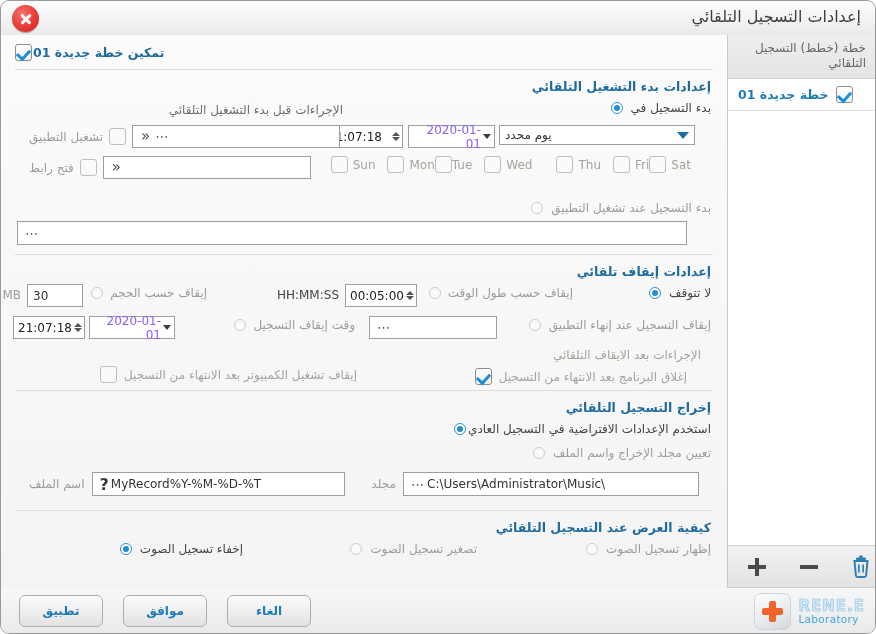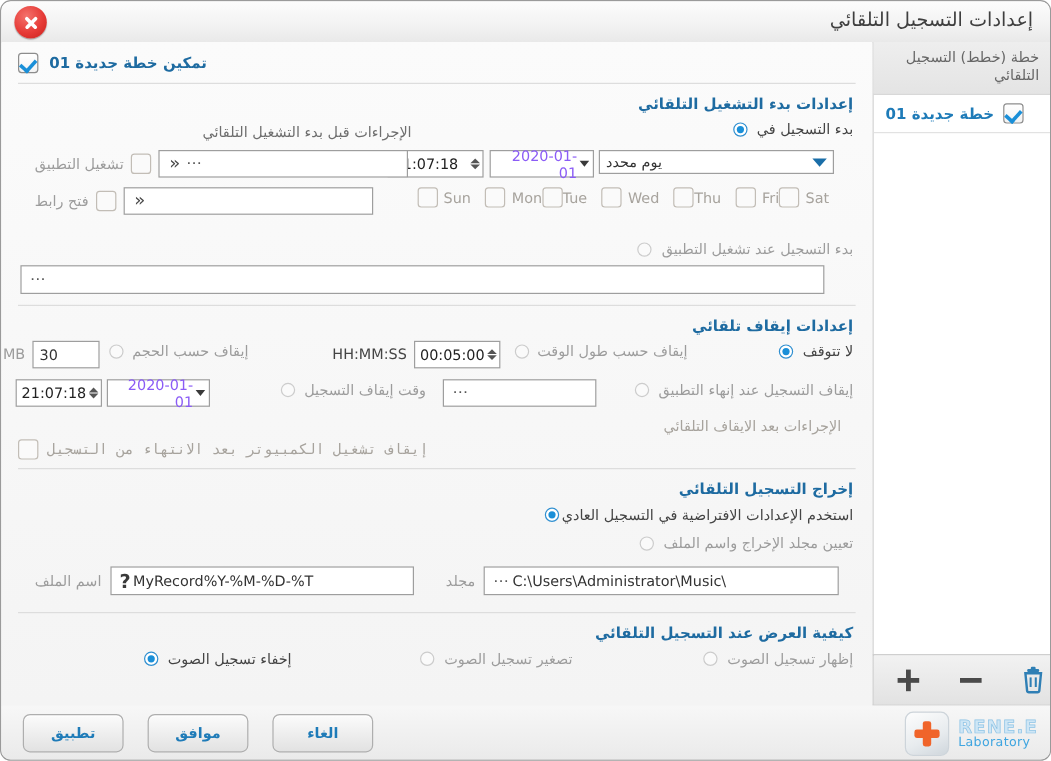--- a/index.html
+++ b/index.html
@@ -248,21 +248,21 @@
         <rect x="11" y="1.6" width="4" height="2.2" rx="1" fill="#2f7fb5"></rect>
         <path d="M6.5 7 h13 l-1.4 14.5 a1.6 1.6 0 0 1 -1.6 1.4 h-7 a1.6 1.6 0 0 1 -1.6 -1.4 Z" fill="none" stroke="#2f7fb5" stroke-width="2"></path>
         <rect x="10" y="10.5" width="1.7" height="8" fill="#2f7fb5"></rect>
         <rect x="14.3" y="10.5" width="1.7" height="8" fill="#2f7fb5"></rect>
       </svg>
     </div>
   </div>
 
   <div class="main">
 
-    <div class="row" style="height:34px;gap:9px;">
+    <div class="row" style="height:34px;gap:1px;">
       <span class="cb checked"></span>
       <span class="lbl" style="color:#1e6ba1;font-weight:bold;font-size:12.5px;">تمكين خطة جديدة 01</span>
     </div>
     <div class="hr"></div>
 
     <div class="sect-title">إعدادات بدء التشغيل التلقائي</div>
 
     <div style="position:relative;height:132px;">
 
       <div class="row abs" style="right:2px;top:0;gap:8px;">
@@ -298,21 +298,21 @@
           <span class="lbl dim">Mon</span>
         </span>
         <span class="row" style="text-align:center;">
           <span class="cb dis"></span>
           <span class="lbl dim">Tue</span>
         </span>
         <span class="row" style="gap:5px;margin-left:12px;">
           <span class="cb dis"></span>
           <span class="lbl dim">Wed</span>
         </span>
-        <span class="row" style="margin-left:12px;">
+        <span class="row" style="gap:5px;margin-left:24px;">
           <span class="cb dis"></span>
           <span class="lbl dim">Thu</span>
         </span>
         <span class="row" style="gap:5px;margin-left:12px;">
           <span class="cb dis"></span>
           <span class="lbl dim">Fri</span>
         </span>
         <span class="row" style="gap:5px;">
           <span class="cb dis"></span>
           <span class="lbl dim">Sat</span>
@@ -405,22 +405,26 @@
       <div class="spin abs" style="right:628px;top:30px;width:72px;">
         <span class="sval">21:07:18</span>
         <span class="spin-btns">
             <i class="up"></i>
             <i class="dn"></i>
           </span>
       </div>
 
       <div class="abs" style="right:12px;top:62px;color:#a7a39d;font-size:12px;">الإجراءات بعد الايقاف التلقائي</div>
 
-
-      <div class="row abs" style="right:356px;top:80px;gap:7px;font-family:Liberation Mono, monospace;">
+      <div class="row abs" style="right:26px;top:82px;gap:7px;">
+        <span class="cb checked"></span>
+        <span class="lbl dim">إغلاق البرنامج بعد الانتهاء من التسجيل</span>
+      </div>
+
+      <div class="row abs" style="right:356px;top:80px;gap:7px;">
         <span class="cb dis"></span>
         <span class="lbl dim">إيقاف تشغيل الكمبيوتر بعد الانتهاء من التسجيل</span>
       </div>
     </div>
 
     <div class="hr"></div>
 
     <div class="sect-title">إخراج التسجيل التلقائي</div>
 
     <div style="position:relative;height:88px;">

